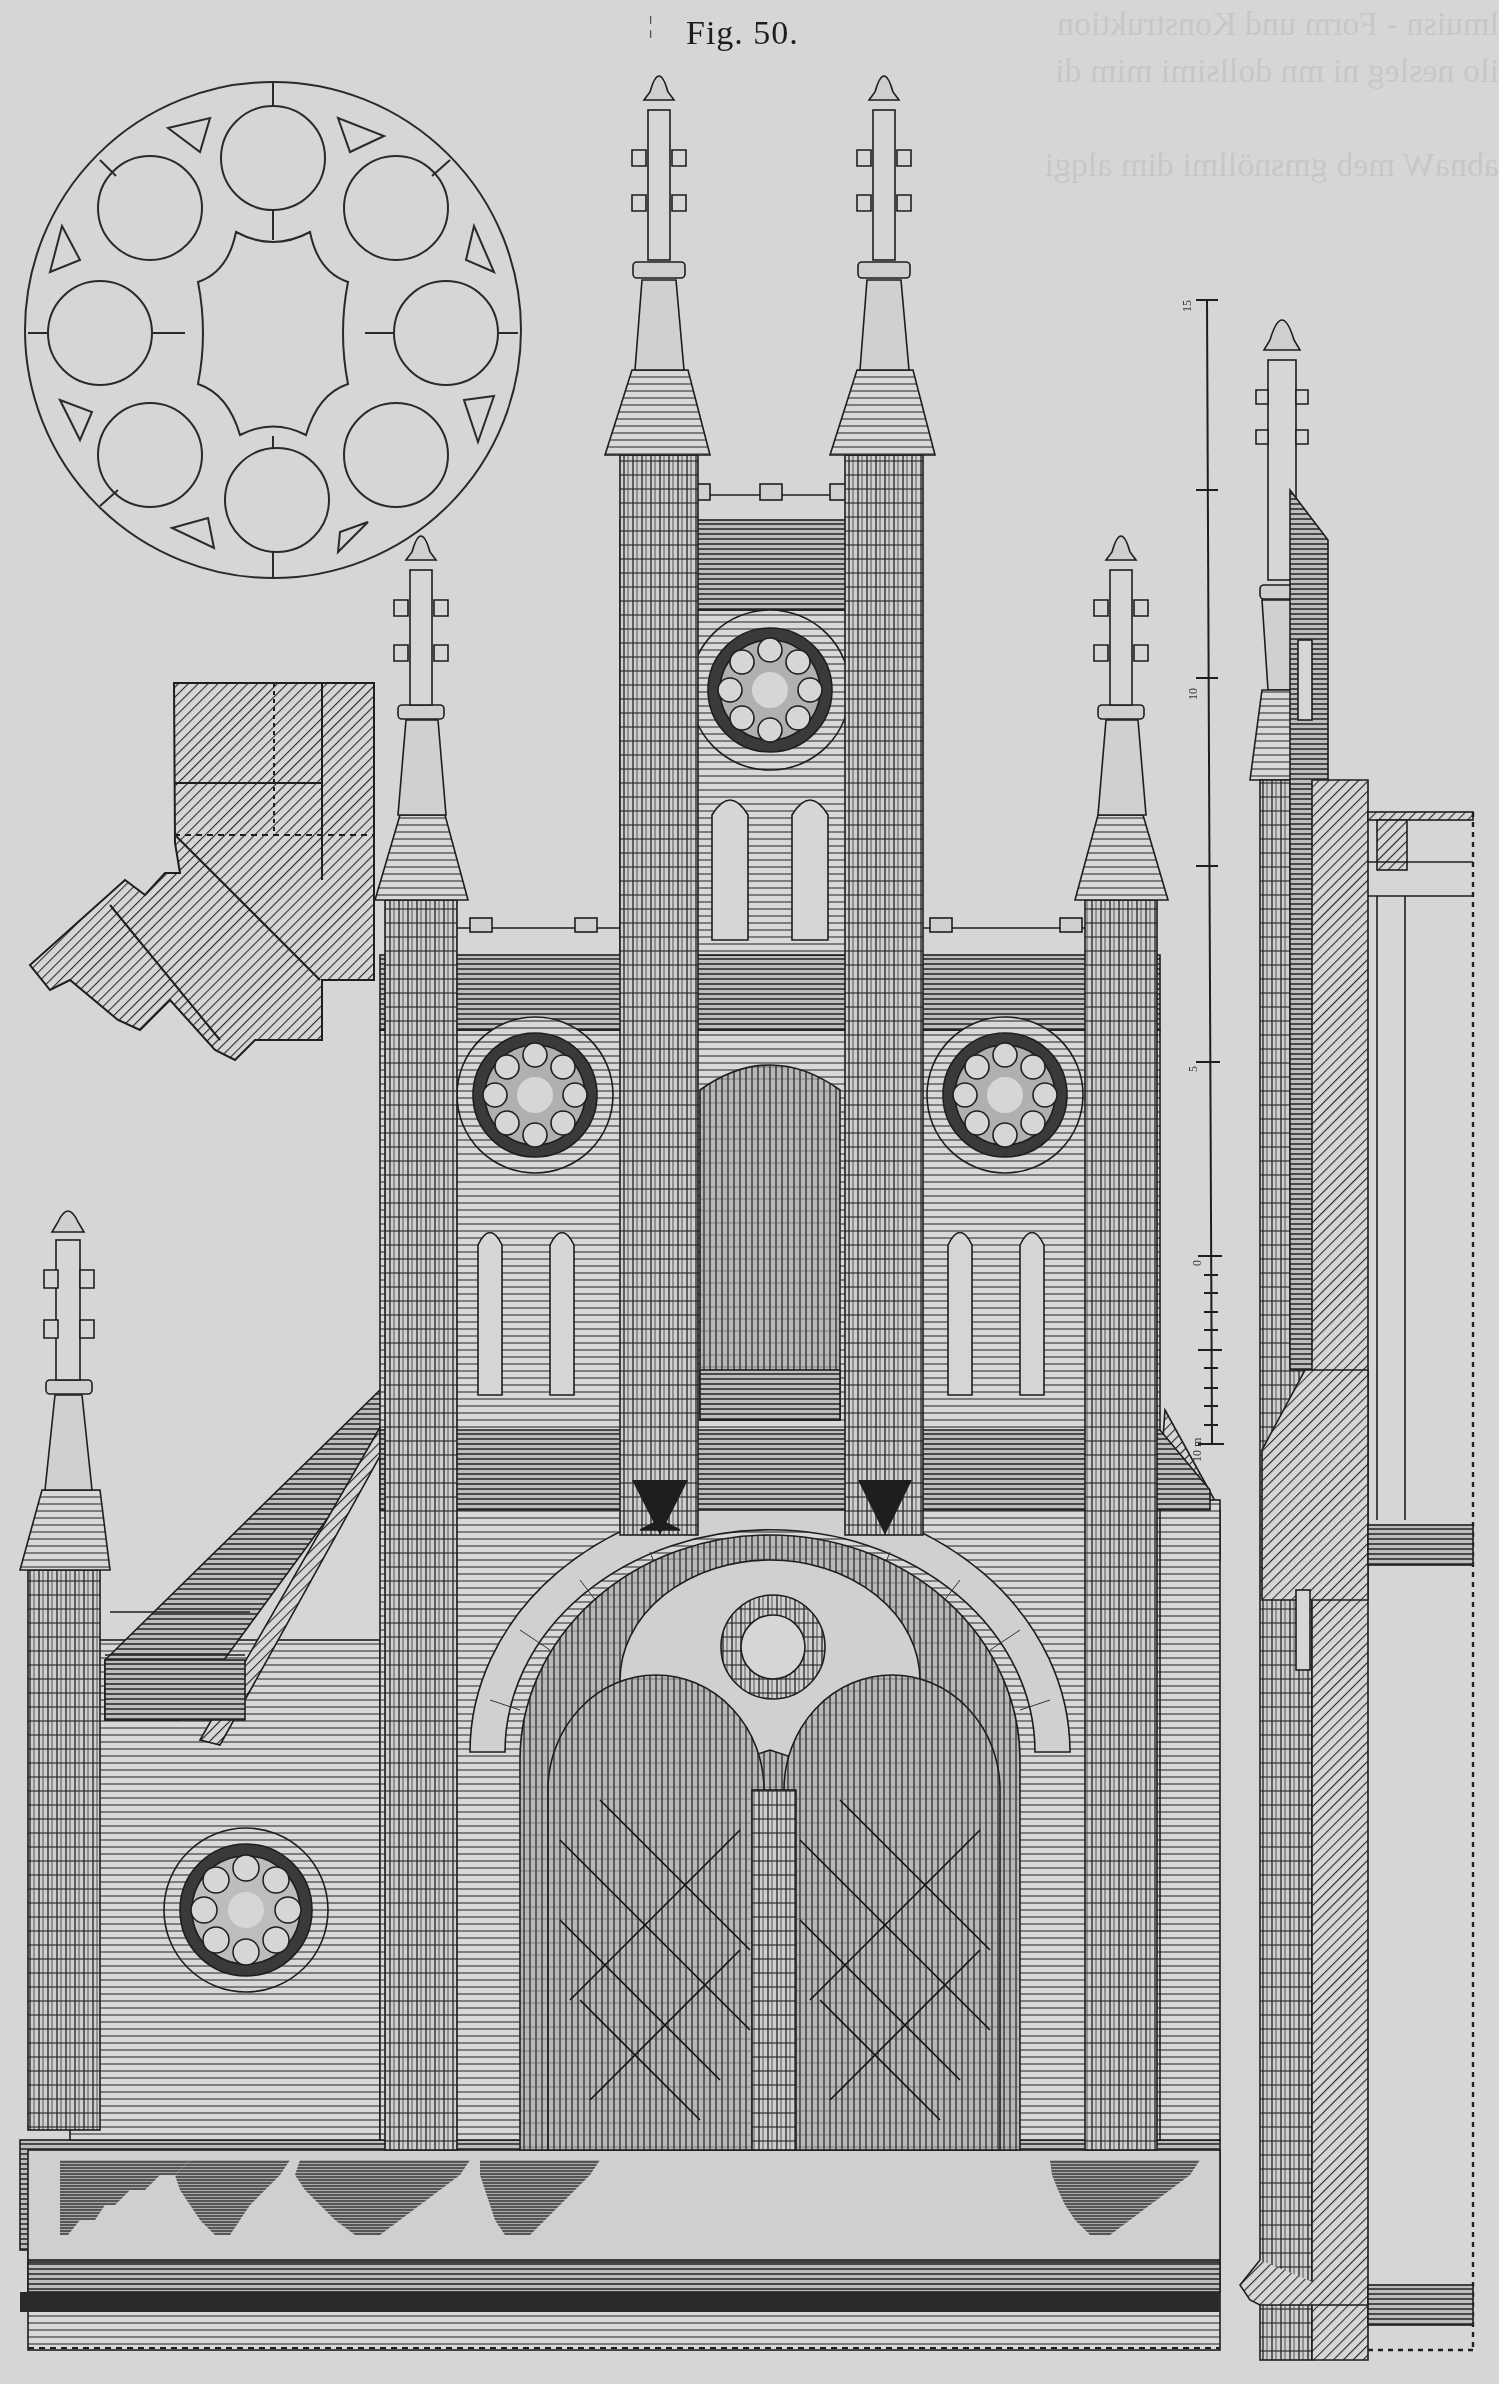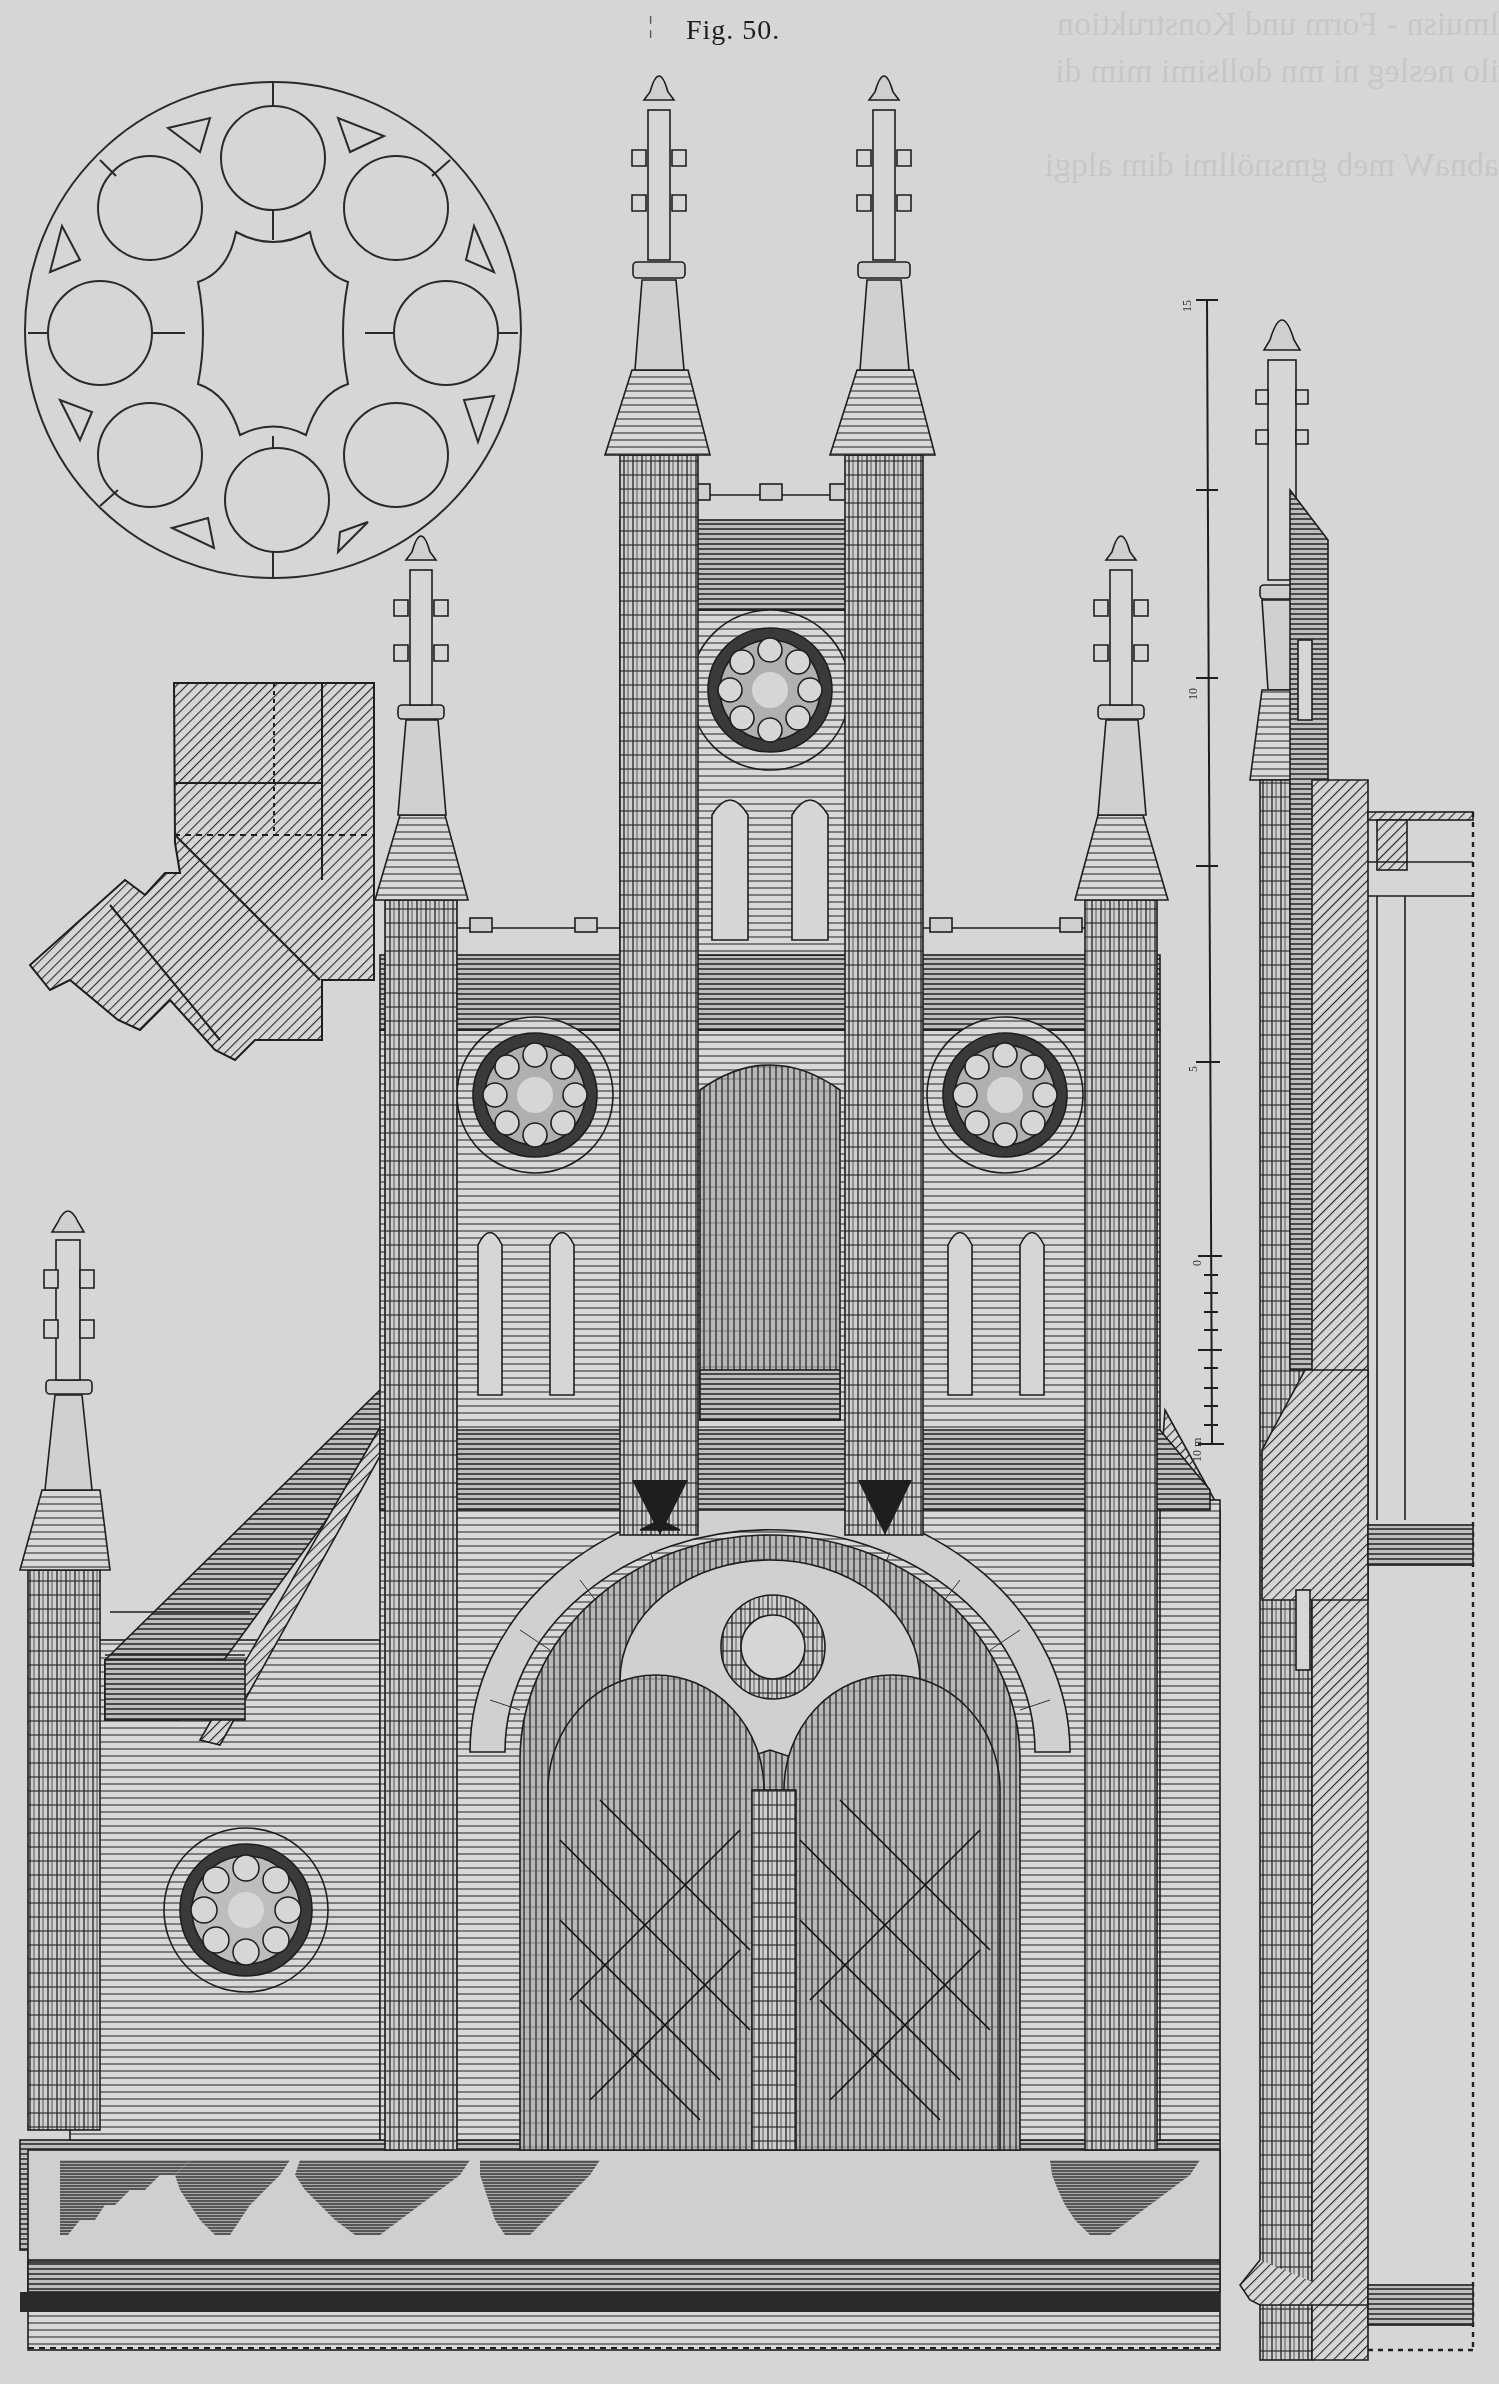--- a/index.html
+++ b/index.html
@@ -1,19 +1,19 @@
 <!DOCTYPE html>
 <html><head>
 <meta charset="utf-8">
 <style>
   html,body{margin:0;padding:0;}
   body{width:1499px;height:2384px;background:#d3d3d3;overflow:hidden;position:relative;font-family:"DejaVu Serif","Liberation Serif",serif;}
   .page{position:absolute;left:0;top:0;width:1499px;height:2384px;background:#d6d6d5;}
   .bleed{position:absolute;left:0;top:0;width:1499px;height:2384px;color:#c2c2c1;font-family:"Liberation Serif",serif;font-size:34px;line-height:47px;transform:scaleX(-1);white-space:pre;overflow:hidden;opacity:.75;}
-  .caption{position:absolute;left:686px;top:14px;font-family:"Liberation Serif","DejaVu Serif",serif;font-size:28px;color:#1d1d1d;letter-spacing:1px;}
+  .caption{position:absolute;left:686px;top:14px;font-family:"Liberation Serif","DejaVu Serif",serif;font-size:34px;color:#1d1d1d;letter-spacing:1px;}
   .caption-mark{position:absolute;left:648px;top:10px;font-family:"Liberation Serif",serif;font-size:26px;color:#555;}
   svg.drawing{position:absolute;left:0;top:0;}
   .scale-label{position:absolute;font-family:"Liberation Serif",serif;font-size:12px;color:#333;transform:rotate(-90deg);transform-origin:left top;}
 </style>
 </head>
 <body>
 
 <div class="page">
   <div class="bleed" id="bleed">lmuisn - Form und Konstruktion
 ilo nesleg ni mn dollsimi mim di

